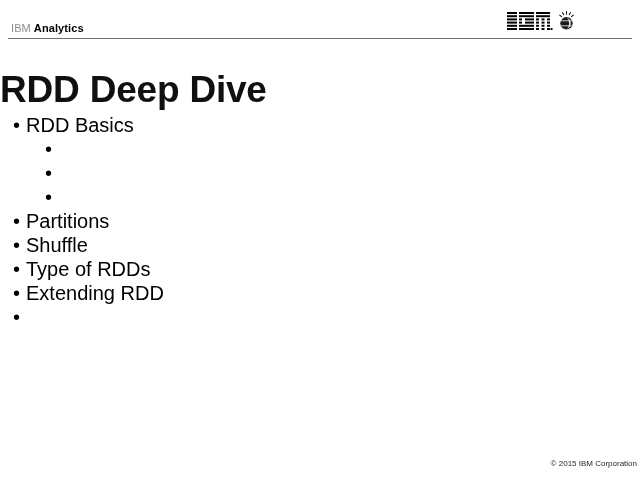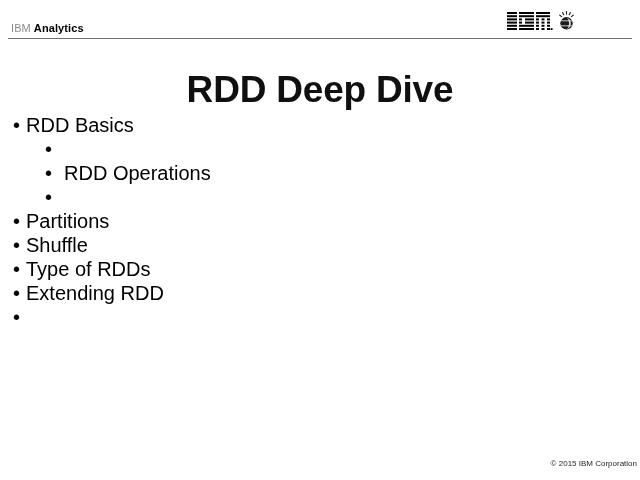--- a/index.html
+++ b/index.html
@@ -67,21 +67,20 @@
     height: 1px;
     background: #6e6e6e;
   }
 
   
   #slide-title {
     position: absolute;
     left: 0;
     top: 43px;
     width: 640px;
-    text-align: center;
     font-size: 37px;
     line-height: 44px;
     font-weight: bold;
     letter-spacing: -0.2px;
     color: #101010;
   }
 
   
   #slide-body {
     position: absolute;
@@ -204,21 +203,20 @@
       <span class="bullet-glyph">•</span>
       <span class="bullet-text">RDD Basics</span>
     </div>
 
     <div class="bullet-row level-2">
       <span class="bullet-glyph">•</span>
     </div>
 
     <div class="bullet-row level-2">
       <span class="bullet-glyph">•</span>
-      <span class="bullet-text">RDD Operations</span>
     </div>
 
     <div class="bullet-row level-2">
       <span class="bullet-glyph">•</span>
     </div>
 
     <div class="bullet-row level-1">
       <span class="bullet-glyph">•</span>
       <span class="bullet-text">Partitions</span>
     </div>

